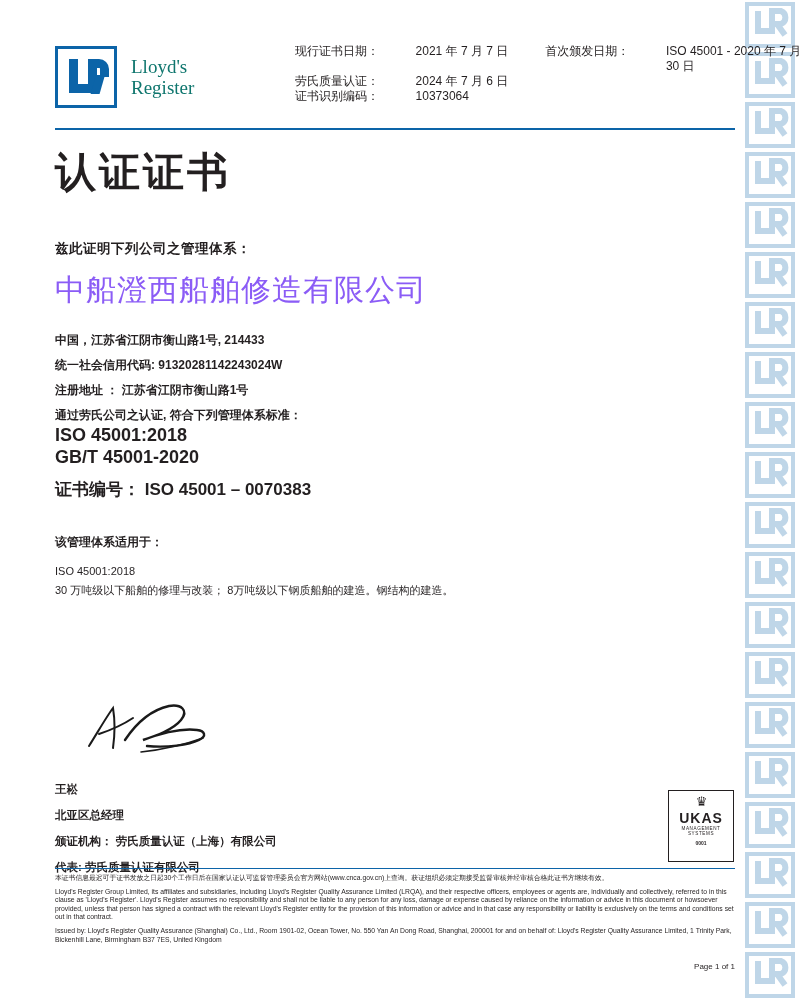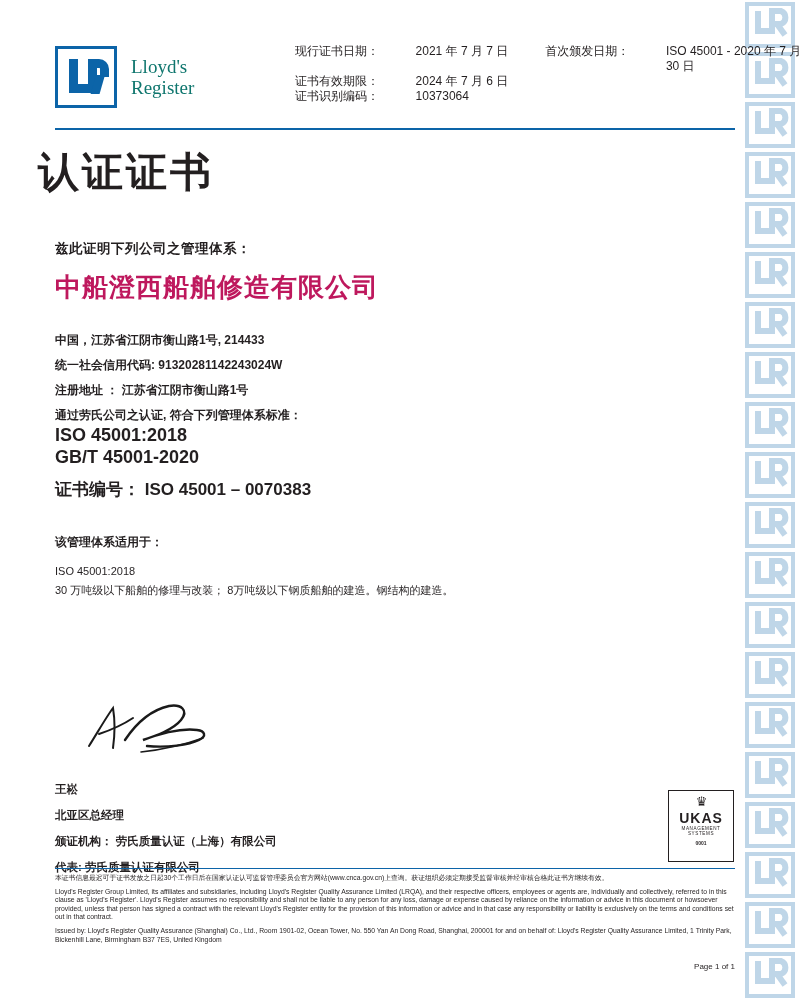--- a/index.html
+++ b/index.html
@@ -150,42 +150,42 @@
     width: 680px;
     height: 2px;
     background: #0c64a8;
   }
   .rule-top { top: 128px; }
   .rule-bottom { top: 868px; height: 1px; background: #0c64a8; }
 
   
   .title {
     position: absolute;
-    left: 38px;
+    left: 55px;
     top: 145px;
     font-size: 41px;
     font-weight: bold;
     letter-spacing: 3px;
     color: #231f20;
   }
   .lead {
     position: absolute;
     left: 55px;
     top: 240px;
     font-size: 13.5px;
     font-weight: bold;
     letter-spacing: 0.5px;
   }
   .company {
     position: absolute;
     left: 55px;
     top: 270px;
-    font-size: 26px;
-    font-weight: bold;
-    color: #be185d;
+    font-size: 30px;
+    font-weight: normal;
+    color: #8b5cf6;
     letter-spacing: 1px;
   }
   .addr {
     position: absolute;
     left: 55px;
     top: 328px;
     font-size: 12px;
     font-weight: bold;
     line-height: 25px;
   }
@@ -521,21 +521,21 @@
       </div>
 
       <div class="meta">
         <div class="meta-row">
           <div class="meta-col-a">现行证书日期：</div>
           <div class="meta-col-b">2021 年 7 月 7 日</div>
           <div class="meta-col-c">首次颁发日期：</div>
           <div class="meta-col-d">ISO 45001 - 2020 年 7 月 30 日</div>
         </div>
         <div class="meta-row">
-          <div class="meta-col-a">证书有效期限：</div>
+          <div class="meta-col-a">劳氏质量认证：</div>
           <div class="meta-col-b">2024 年 7 月 6 日</div>
           <div class="meta-col-c"></div>
           <div class="meta-col-d"></div>
         </div>
         <div class="meta-row">
           <div class="meta-col-a">证书识别编码：</div>
           <div class="meta-col-b">10373064</div>
           <div class="meta-col-c"></div>
           <div class="meta-col-d"></div>
         </div>

